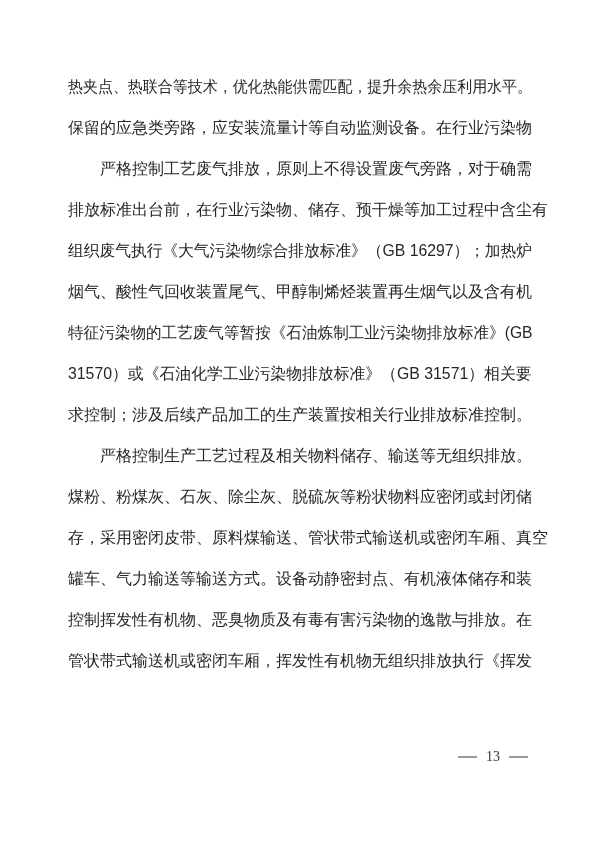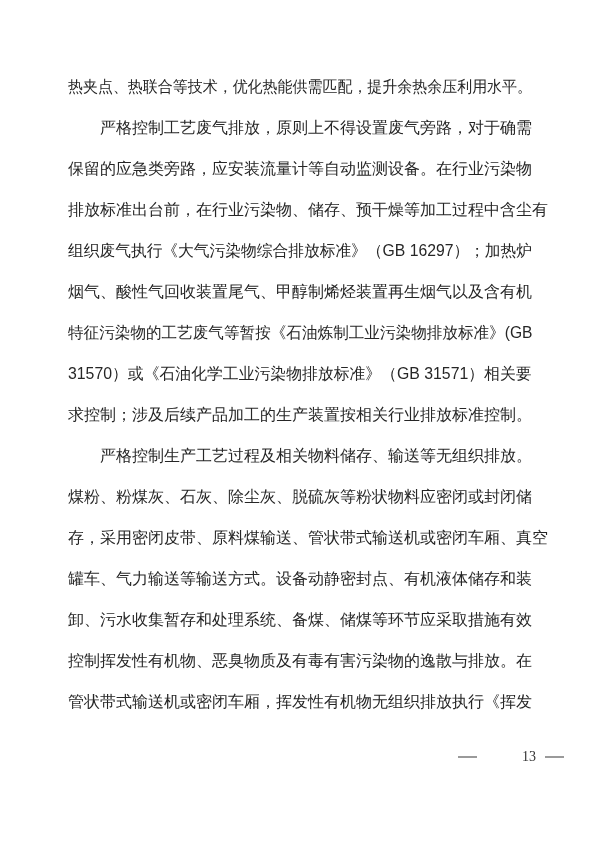--- a/index.html
+++ b/index.html
@@ -44,42 +44,40 @@
     display: inline-block;
     width: 19px;
     height: 2px;
     background: #9a9a9a;
   }
   .page-num {
     font-family: "Liberation Serif", "DejaVu Serif", serif;
     font-size: 14px;
     color: #333333;
     line-height: 14px;
-    margin-left: 36px;
   }
 </style>
 </head>
 <body>
 
 <div class="page">
   <div class="text-block">
     <div class="line" style="transform: scaleX(0.935484);">热夹点、热联合等技术，优化热能供需匹配，提升余热余压利用水平。</div>
+    <div class="line">保留的应急类旁路，应安装流量计等自动监测设备。在行业污染物</div>
     <div class="line">　　严格控制工艺废气排放，原则上不得设置废气旁路，对于确需</div>
-    <div class="line">保留的应急类旁路，应安装流量计等自动监测设备。在行业污染物</div>
     <div class="line">排放标准出台前，在行业污染物、储存、预干燥等加工过程中含尘有</div>
     <div class="line" style="transform: scaleX(0.983051);">组织废气执行《大气污染物综合排放标准》（GB 16297）；加热炉</div>
     <div class="line">烟气、酸性气回收装置尾气、甲醇制烯烃装置再生烟气以及含有机</div>
     <div class="line" style="transform: scaleX(0.97479);">特征污染物的工艺废气等暂按《石油炼制工业污染物排放标准》(GB</div>
     <div class="line" style="transform: scaleX(0.989339);">31570）或《石油化学工业污染物排放标准》（GB 31571）相关要</div>
     <div class="line">求控制；涉及后续产品加工的生产装置按相关行业排放标准控制。</div>
     <div class="line">　　严格控制生产工艺过程及相关物料储存、输送等无组织排放。</div>
     <div class="line">煤粉、粉煤灰、石灰、除尘灰、脱硫灰等粉状物料应密闭或封闭储</div>
     <div class="line">存，采用密闭皮带、原料煤输送、管状带式输送机或密闭车厢、真空</div>
     <div class="line">罐车、气力输送等输送方式。设备动静密封点、有机液体储存和装</div>
-    <div class="line">卸、污水收集暂存和处理系统、备煤、储煤等环节应采取措施有效</div>
     <div class="line">控制挥发性有机物、恶臭物质及有毒有害污染物的逸散与排放。在</div>
     <div class="line">管状带式输送机或密闭车厢，挥发性有机物无组织排放执行《挥发</div>
   </div>
 
   <div class="footer">
     <span class="dash"></span>
     <span class="page-num">13</span>
     <span class="dash"></span>
   </div>
 </div>

